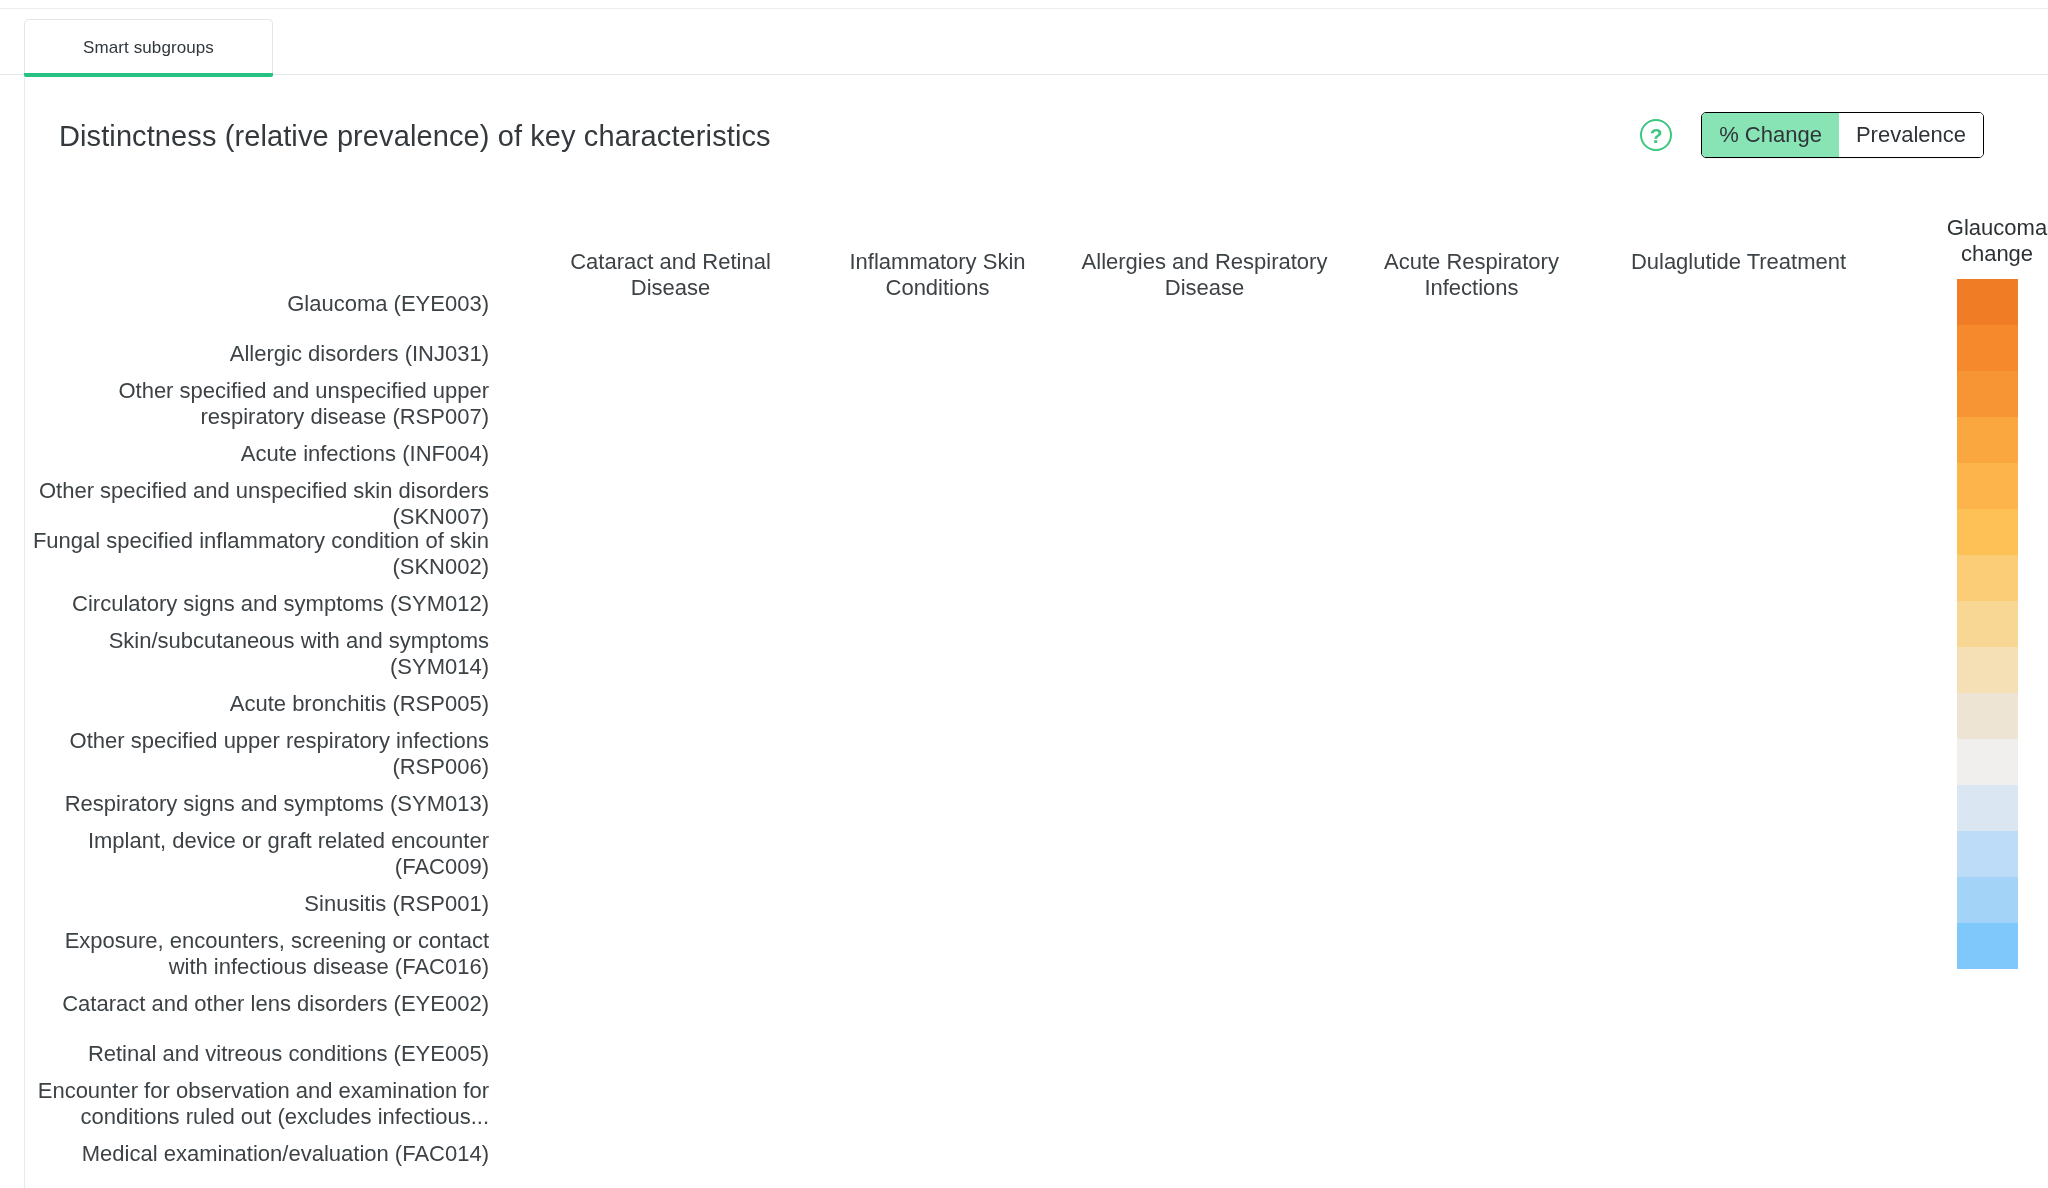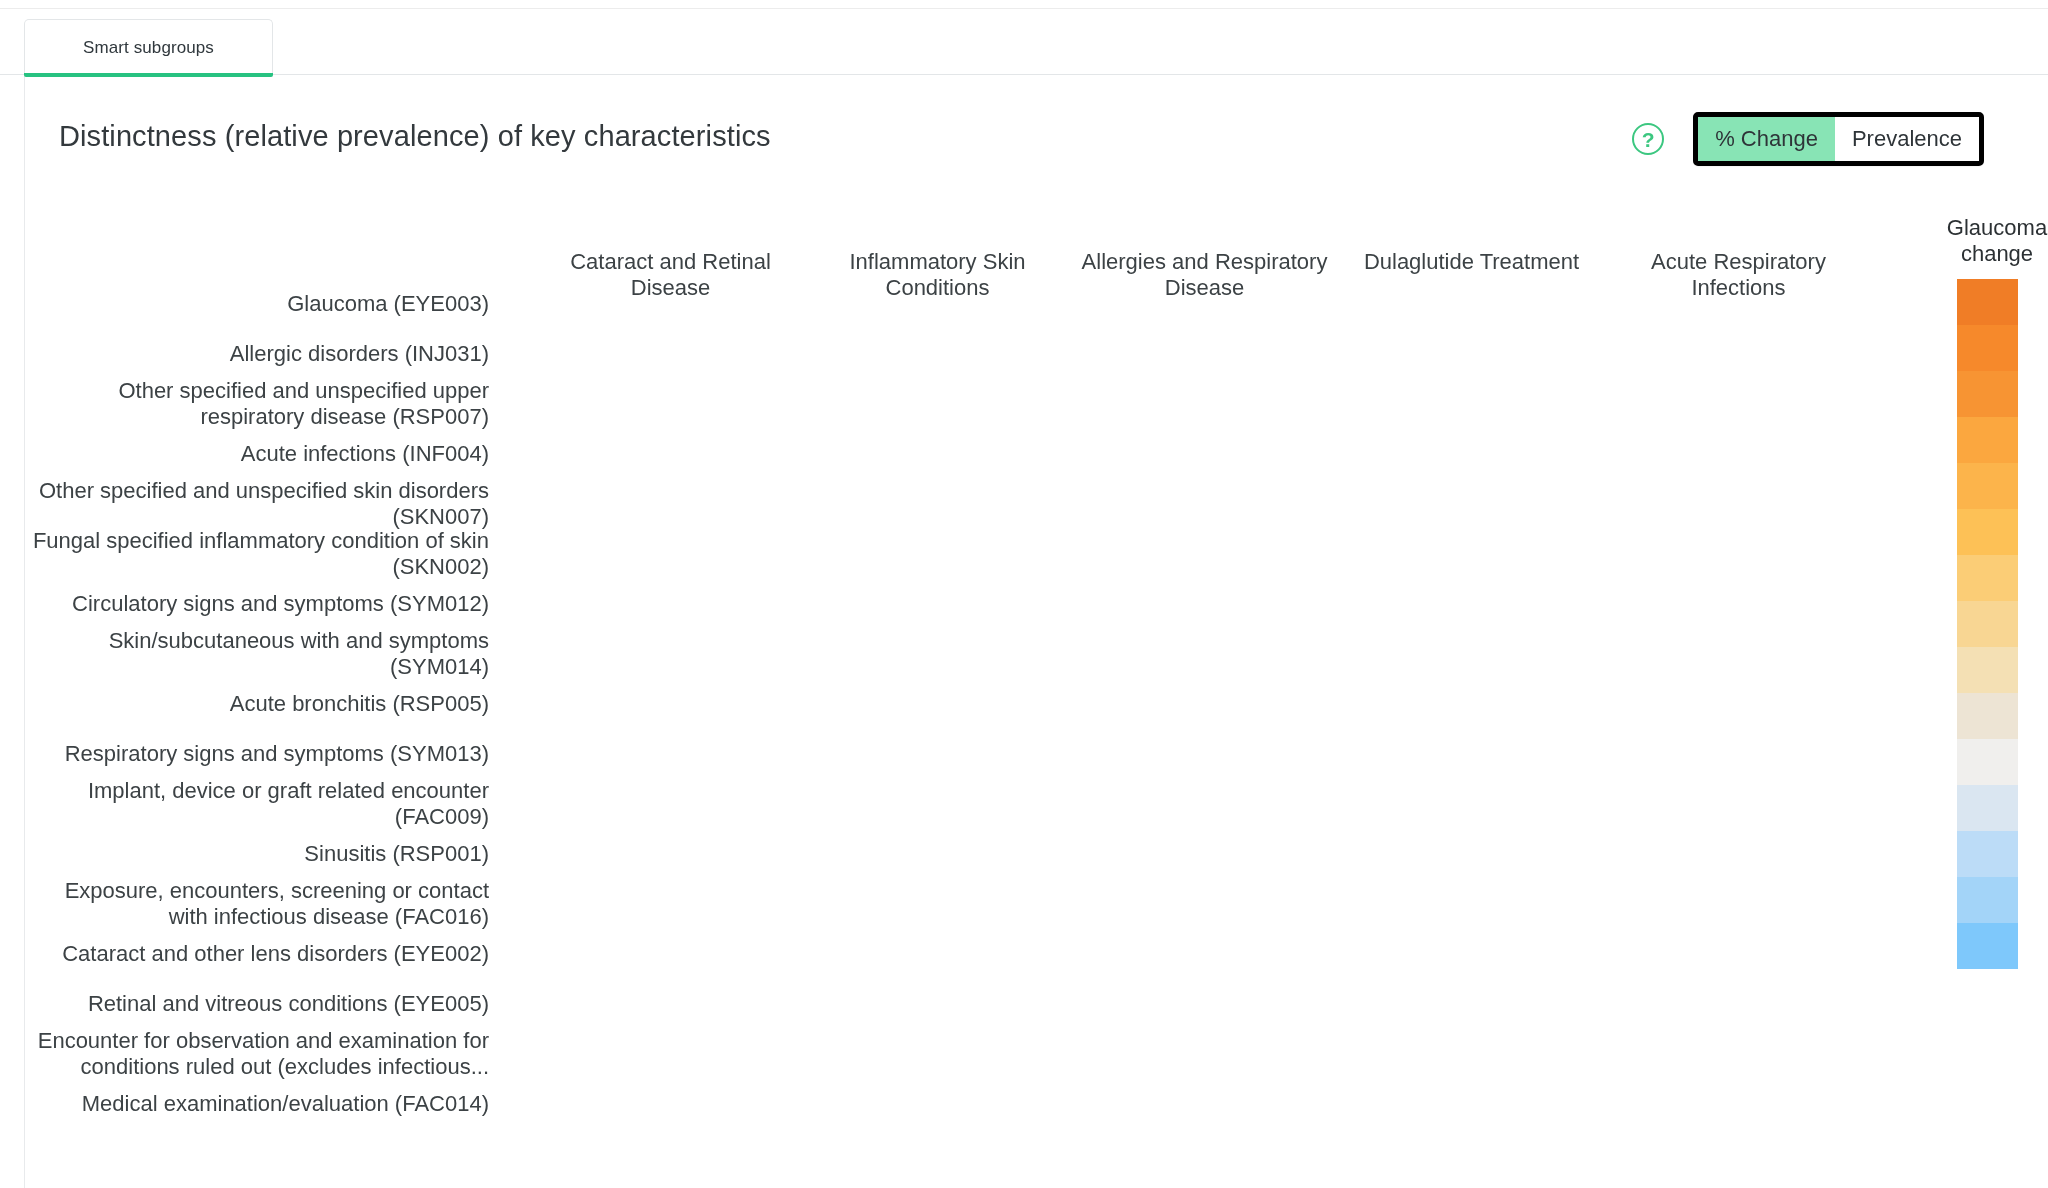--- a/index.html
+++ b/index.html
@@ -107,21 +107,21 @@
     align-items: center;
     justify-content: center;
     font-size: 21px;
     font-weight: bold;
     cursor: pointer;
     box-sizing: border-box;
     line-height: 1;
   }
   .segmented {
     display: flex;
-    border: 5px solid #000000;
+    border: 1px solid #000000;
     border-radius: 5px;
     overflow: hidden;
     height: 44px;
     box-shadow: 0 1px 1px rgba(0,0,0,.04);
   }
   .seg-btn {
     display: flex;
     align-items: center;
     justify-content: center;
     padding: 0 17px;
@@ -247,22 +247,22 @@
         <button class="seg-btn">Prevalence</button>
       </div>
     </div>
 
     <div class="grid-wrap">
 
       <div class="col-headers" id="col-headers">
           <div class="col-head">Cataract and Retinal Disease</div>
           <div class="col-head">Inflammatory Skin Conditions</div>
           <div class="col-head">Allergies and Respiratory Disease</div>
+          <div class="col-head">Acute Respiratory Infections</div>
           <div class="col-head">Dulaglutide Treatment</div>
-          <div class="col-head">Acute Respiratory Infections</div>
         </div>
 
       <div class="legend-head">
         <div>Glaucoma</div>
         <div>change</div>
       </div>
 
       <div class="rows" id="rows">
           <div class="row">
             <div class="row-label">
@@ -363,20 +363,32 @@
           <div class="row">
             <div class="row-label">
               <span>Acute bronchitis (RSP005)</span>
             </div>
             <div class="cells">
               <div class="cell" style="background: rgb(74, 164, 240);"></div>
               <div class="cell" style="background: rgb(126, 200, 251);"></div>
               <div class="cell" style="background: rgb(126, 200, 251);"></div>
               <div class="cell" style="background: rgb(29, 128, 224);"></div>
               <div class="cell" style="background: rgb(246, 147, 47);"></div>
+            </div>
+          </div>
+          <div class="row">
+            <div class="row-label">
+              <span>Other specified upper respiratory infections (RSP006)</span>
+            </div>
+            <div class="cells">
+              <div class="cell" style="background: rgb(99, 186, 248);"></div>
+              <div class="cell" style="background: rgb(168, 215, 249);"></div>
+              <div class="cell" style="background: rgb(126, 200, 251);"></div>
+              <div class="cell" style="background: rgb(48, 148, 233);"></div>
+              <div class="cell" style="background: rgb(252, 184, 76);"></div>
             </div>
           </div>
           <div class="row">
             <div class="row-label">
               <span>Respiratory signs and symptoms (SYM013)</span>
             </div>
             <div class="cells">
               <div class="cell" style="background: rgb(74, 164, 240);"></div>
               <div class="cell" style="background: rgb(240, 239, 237);"></div>
               <div class="cell" style="background: rgb(126, 200, 251);"></div>

